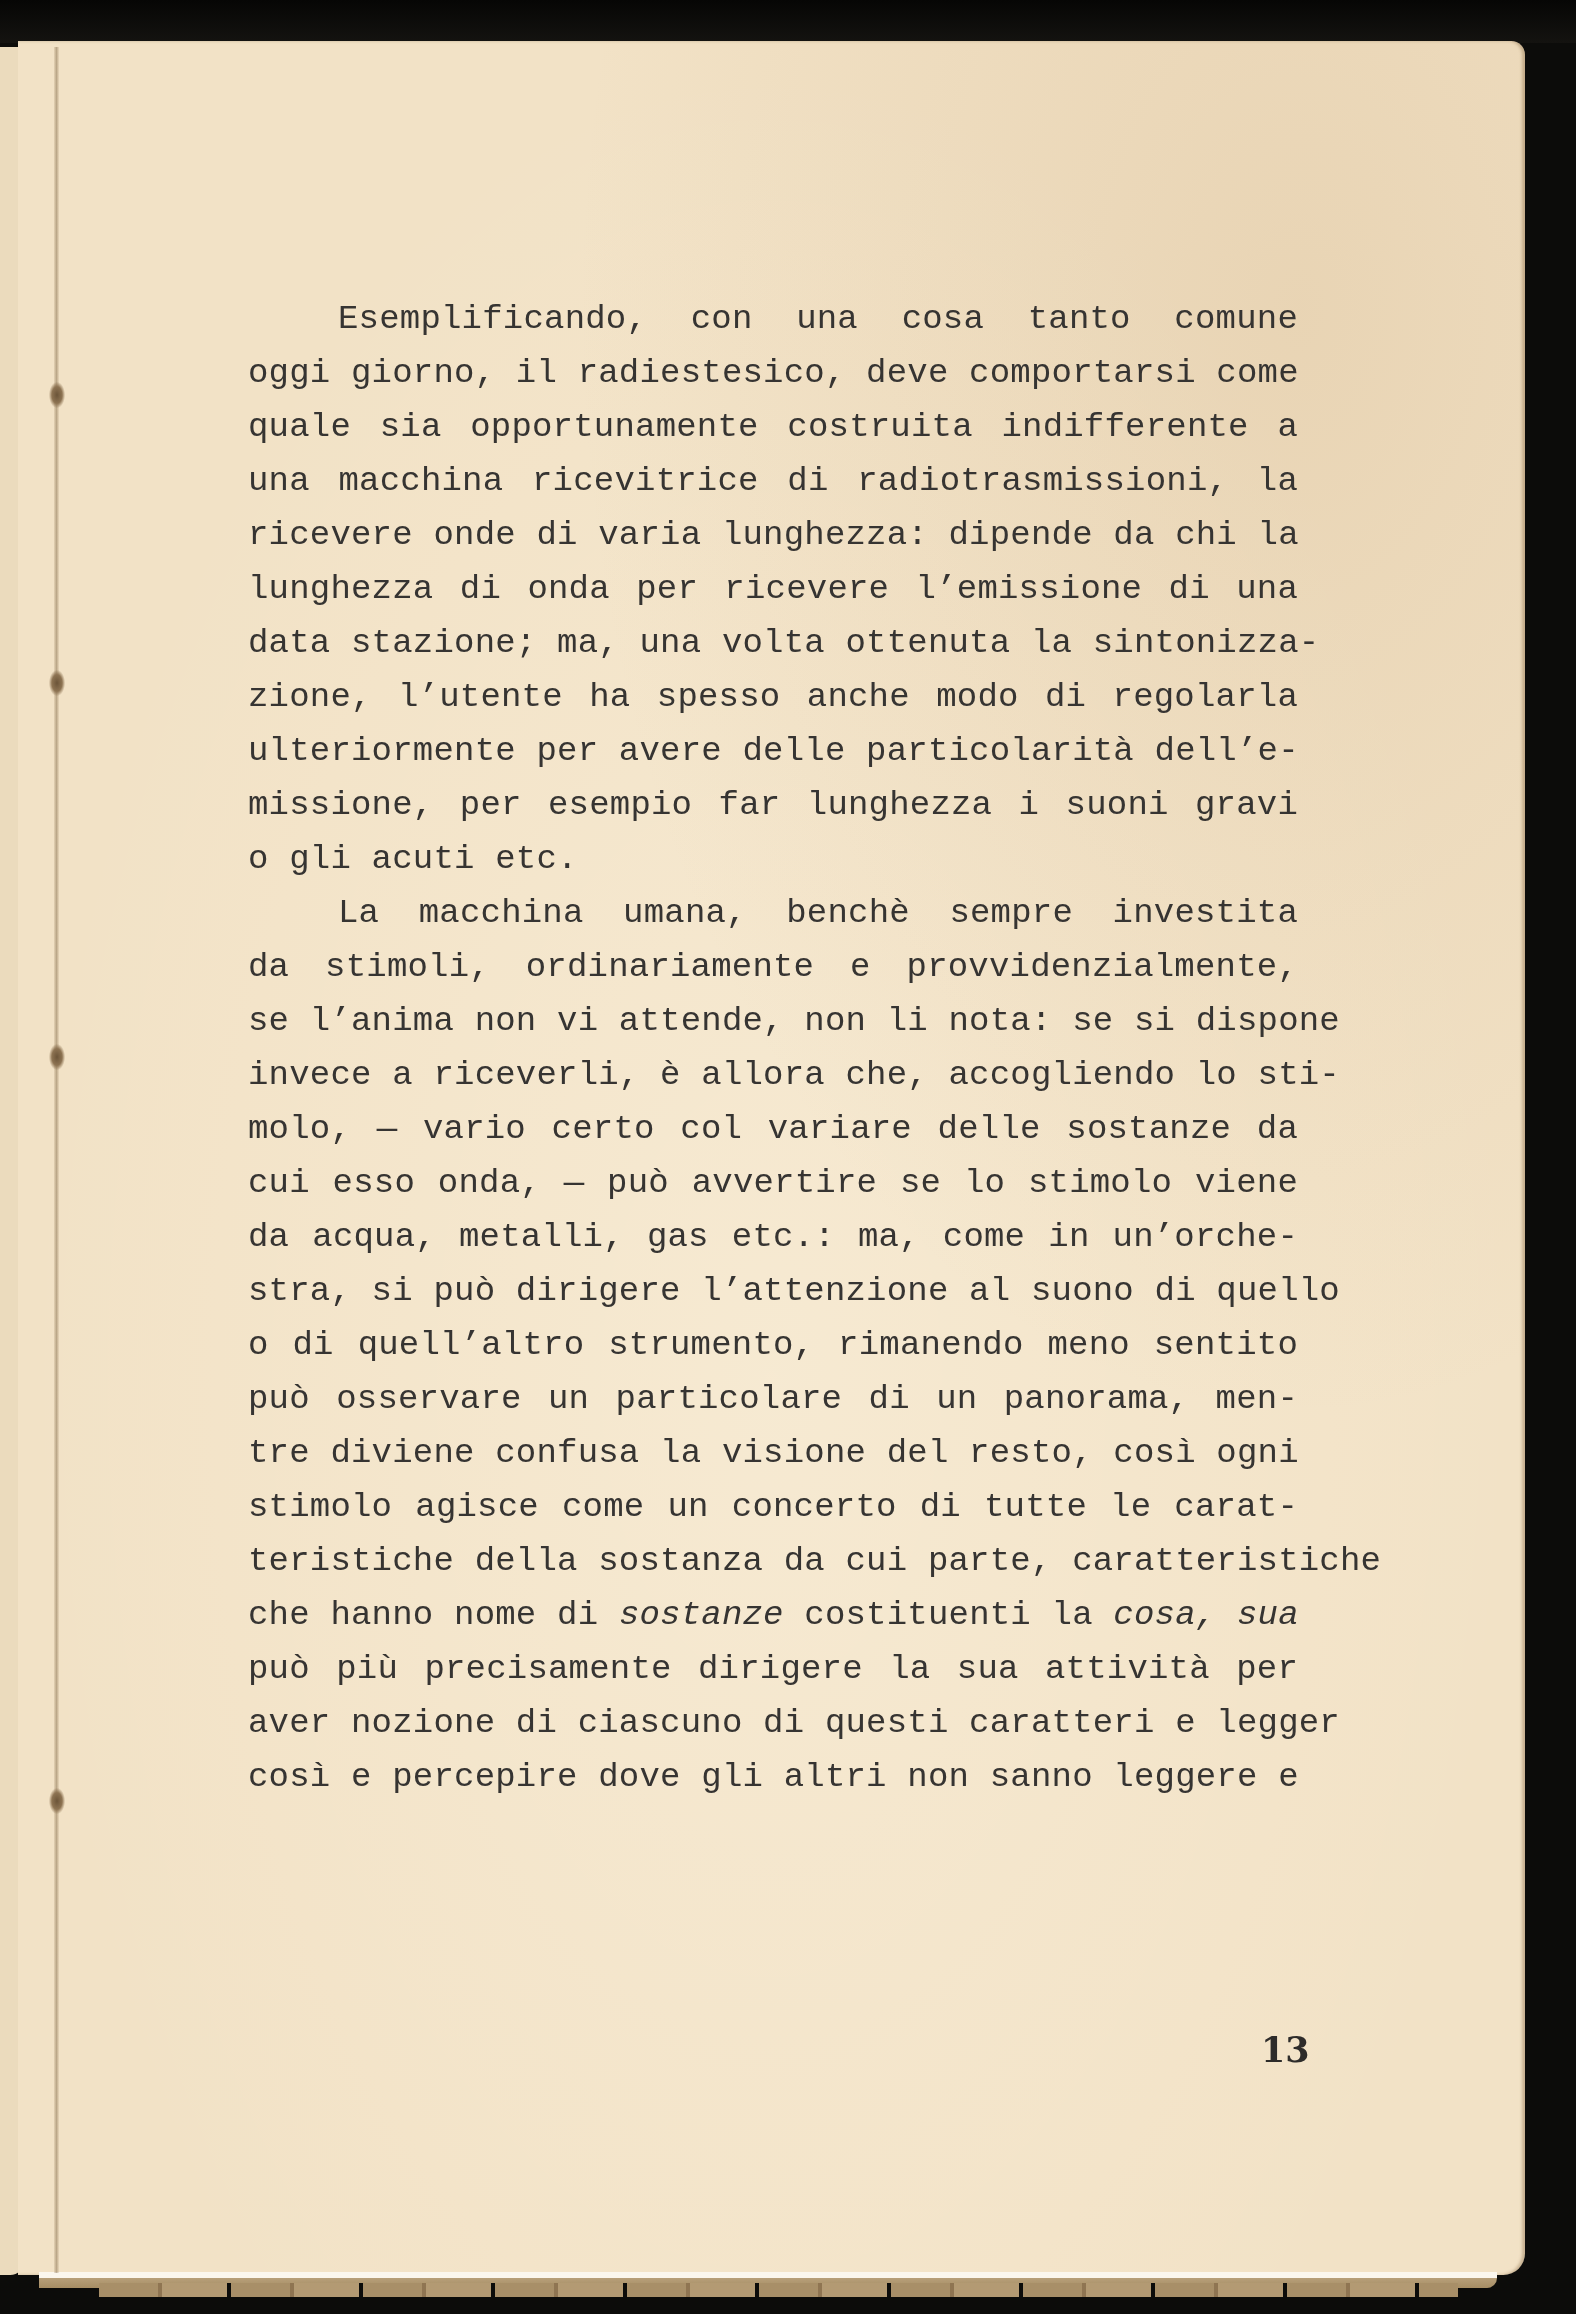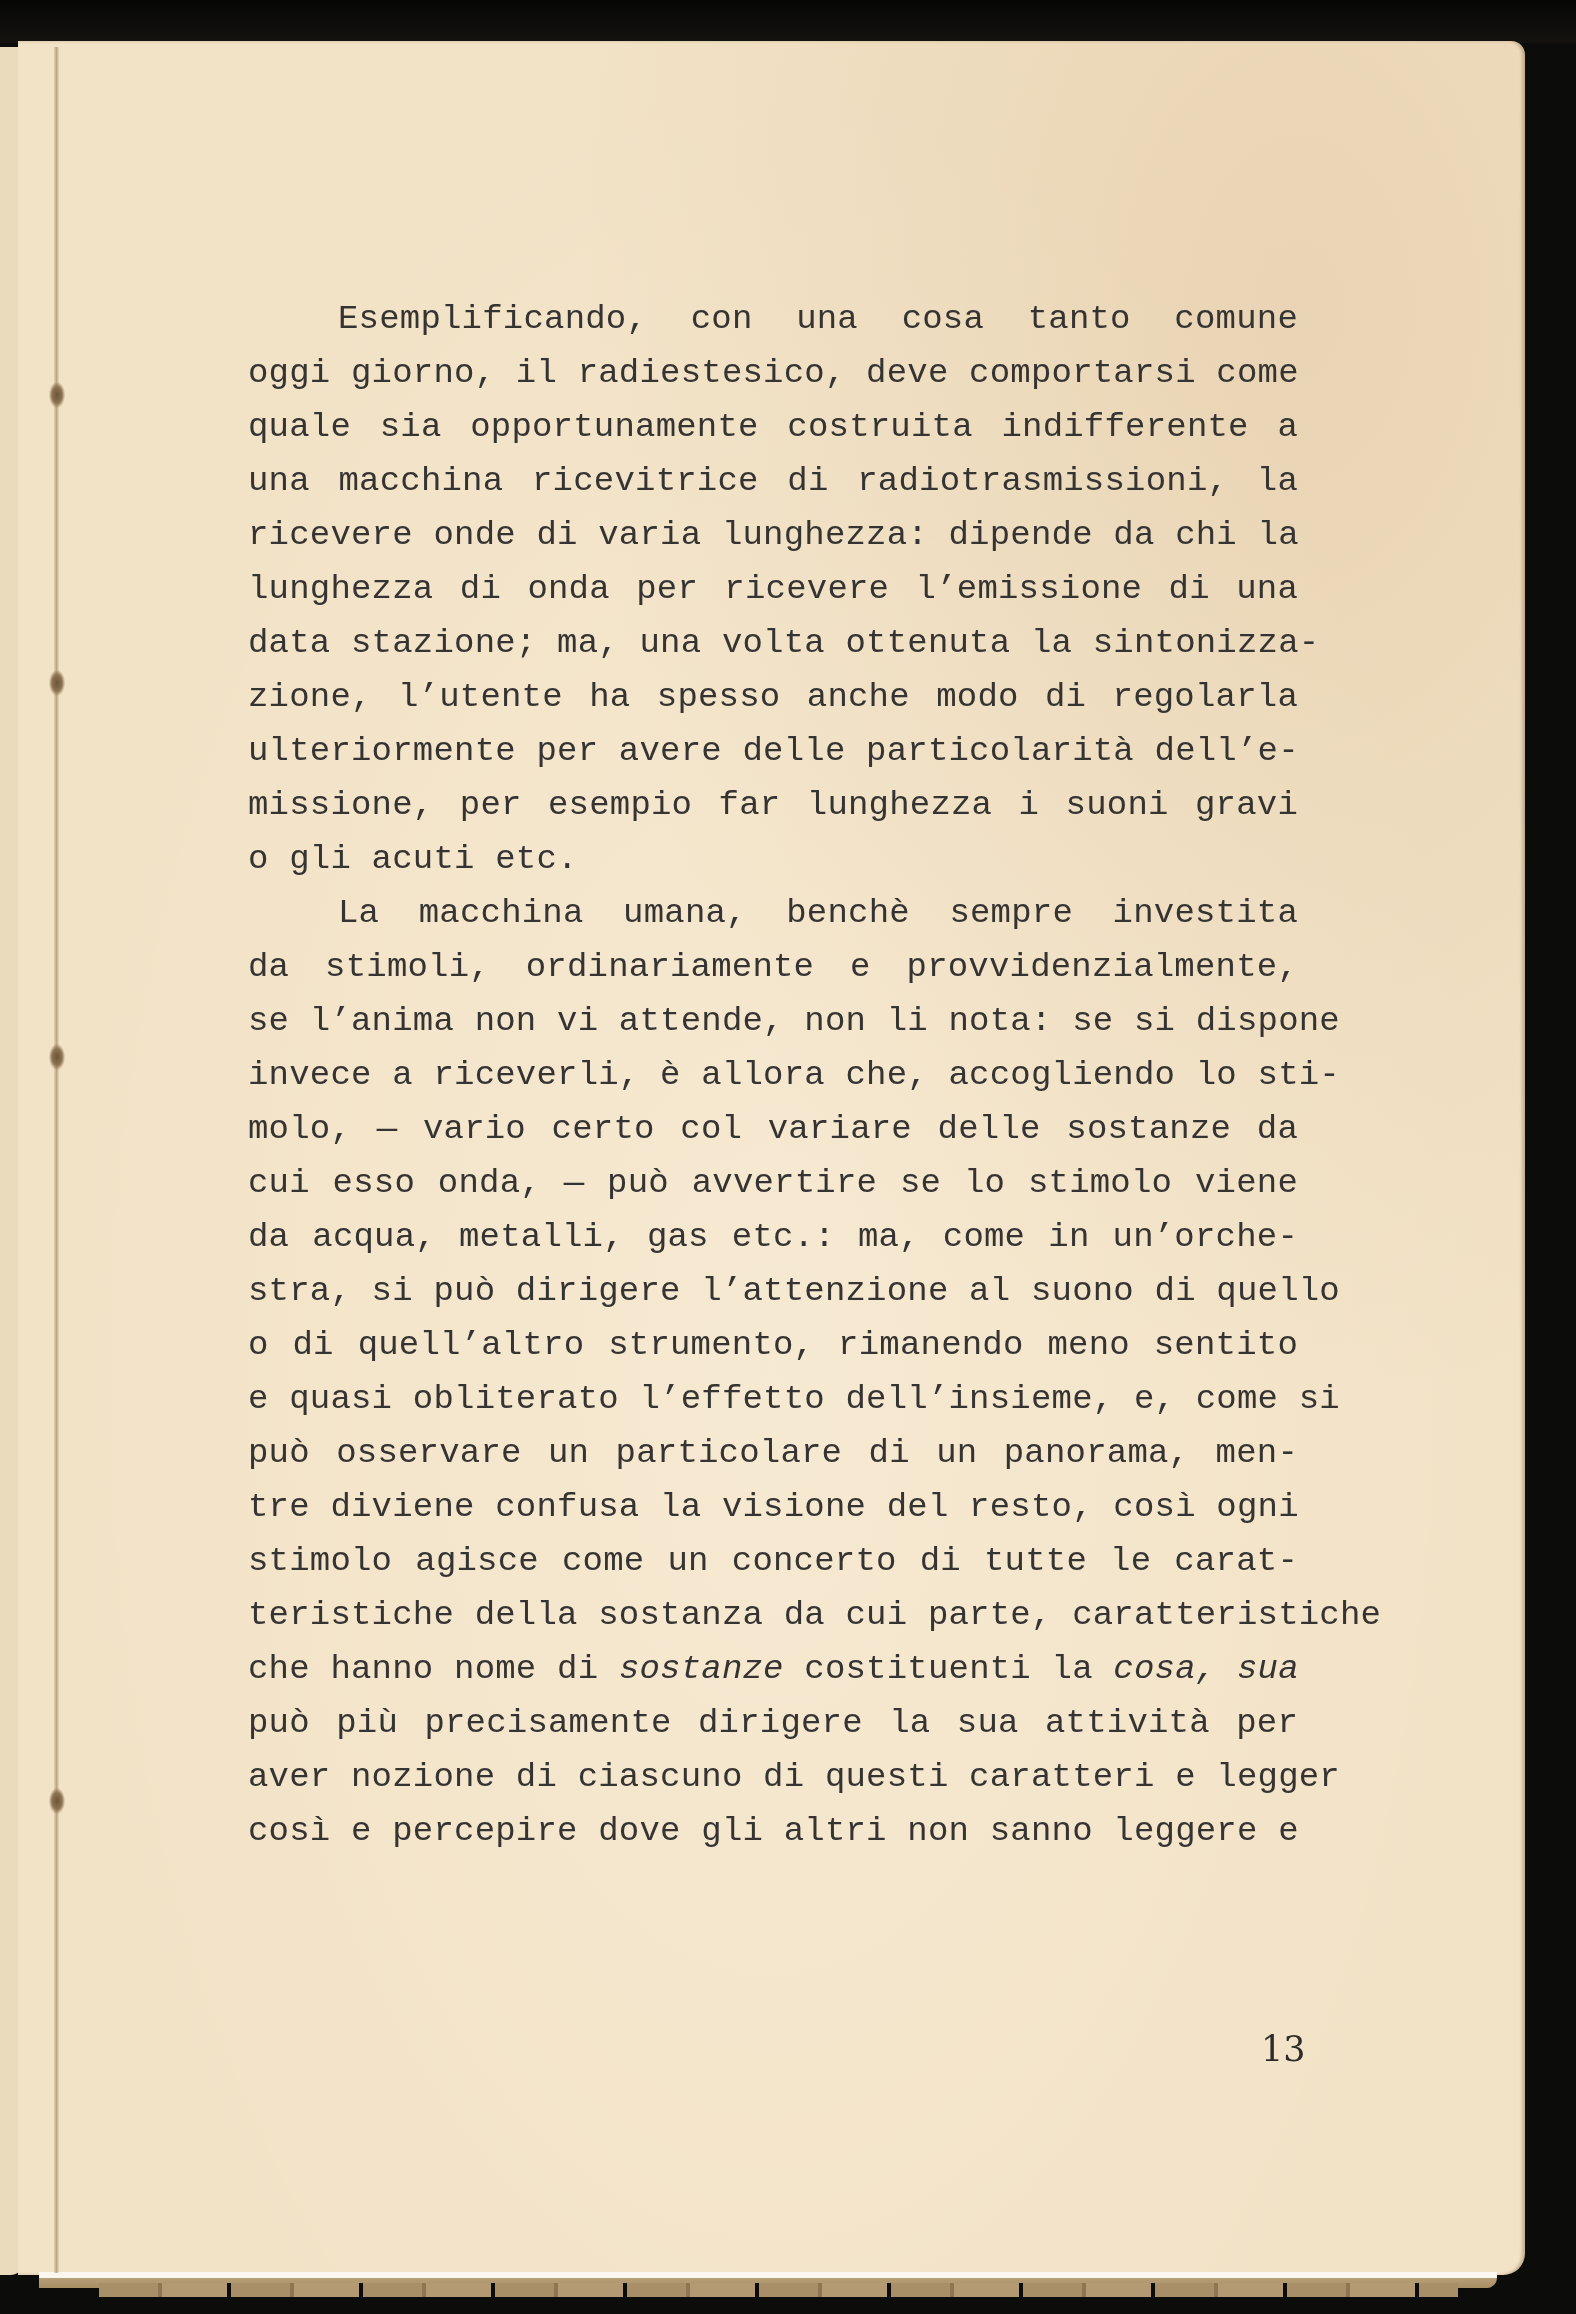--- a/index.html
+++ b/index.html
@@ -54,21 +54,21 @@
   }
   .line {
     display: block; height: 54px; white-space: nowrap;
     text-align: justify; text-align-last: justify; font-family: Liberation Mono, monospace;
   }
   .line.indent { padding-left: 90px; }
   .line.last { text-align-last: left; }
   .line i { font-style: italic; }
   .page-number {
     position: absolute; left: 1261px; top: 2029px;
-    font-size: 35px; font-weight: normal; color: #2e2c2a;
+    font-size: 35px; font-weight: bold; color: #2e2c2a;
   }
 </style>
 </head>
 <body>
 
 <div class="scan-top"></div>
 <div class="left-leaf"></div>
 <div class="page"></div>
 <div class="page-bottom-edge"></div>
 <div class="page-bottom-torn"></div>
@@ -95,21 +95,20 @@
     <div>
       <span class="line indent">La macchina umana, benchè sempre investita</span>
       <span class="line">da stimoli, ordinariamente e provvidenzialmente,</span>
       <span class="line">se l’anima non vi attende, non li nota: se si dispone</span>
       <span class="line">invece a riceverli, è allora che, accogliendo lo sti-</span>
       <span class="line">molo, — vario certo col variare delle sostanze da</span>
       <span class="line">cui esso onda, — può avvertire se lo stimolo viene</span>
       <span class="line">da acqua, metalli, gas etc.: ma, come in un’orche-</span>
       <span class="line">stra, si può dirigere l’attenzione al suono di quello</span>
       <span class="line">o di quell’altro strumento, rimanendo meno sentito</span>
-      <span class="line">e quasi obliterato l’effetto dell’insieme, e, come si</span>
       <span class="line">può osservare un particolare di un panorama, men-</span>
       <span class="line">tre diviene confusa la visione del resto, così ogni</span>
       <span class="line">stimolo agisce come un concerto di tutte le carat-</span>
       <span class="line">teristiche della sostanza da cui parte, caratteristiche</span>
       <span class="line"><span>che hanno nome di </span><i>sostanze</i><span> costituenti la </span><i>cosa, sua</i></span>
       <span class="line">può più precisamente dirigere la sua attività per</span>
       <span class="line">aver nozione di ciascuno di questi caratteri e legger</span>
       <span class="line">così e percepire dove gli altri non sanno leggere e</span>
     </div>
   </div>

